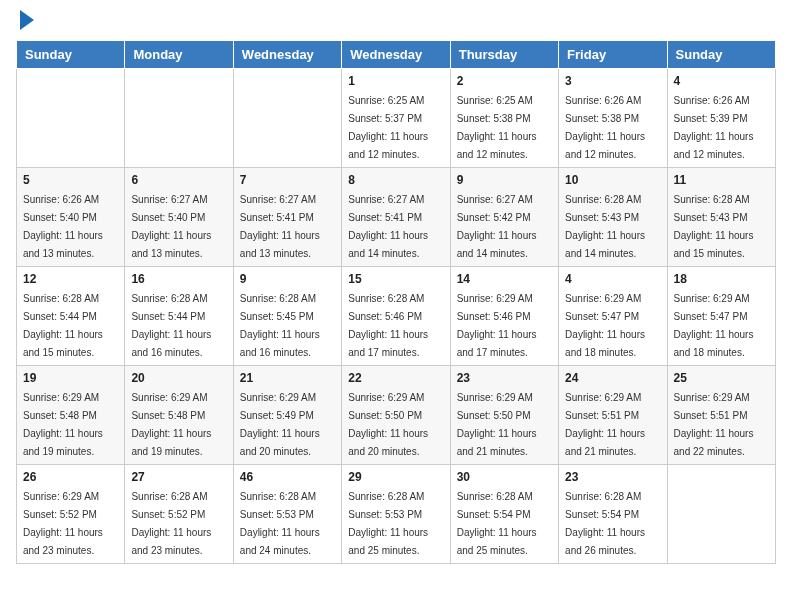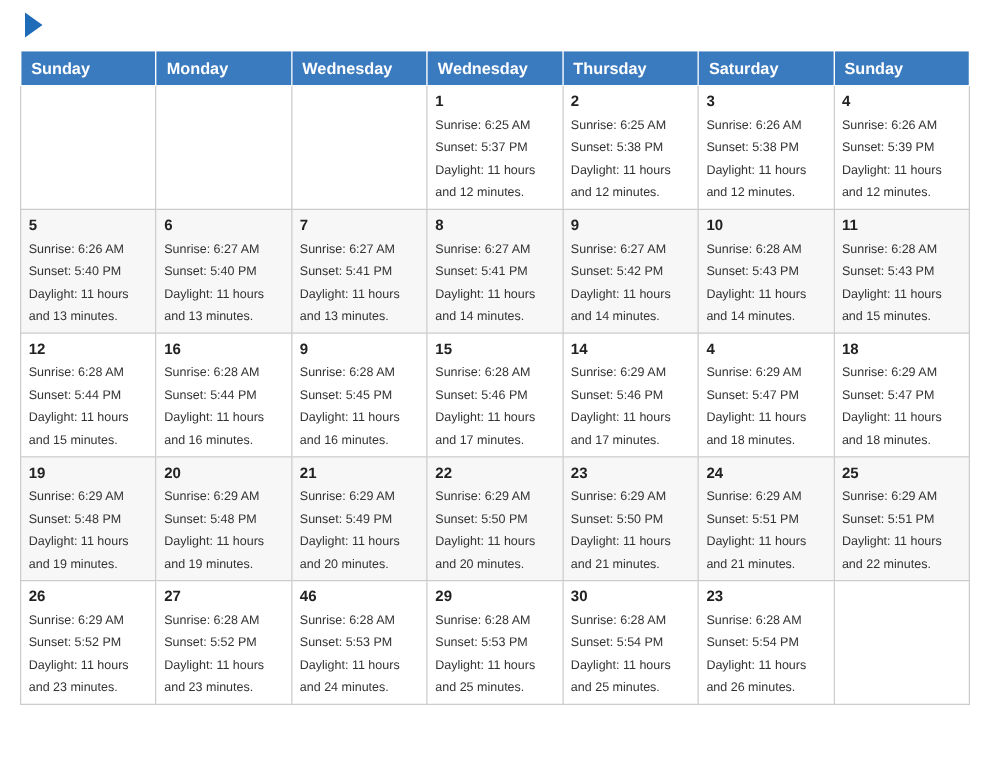--- a/index.html
+++ b/index.html
@@ -119,21 +119,21 @@
   </div>
 
   <table class="calendar">
     <thead>
       <tr>
       <th>Sunday</th>
           <th>Monday</th>
           <th>Wednesday</th>
           <th>Wednesday</th>
           <th>Thursday</th>
-          <th>Saturday</th>
+          <th>Friday</th>
           <th>Sunday</th>
         </tr>
     </thead>
     <tbody id="calendar-body">
     <tr>
           <td class="empty"></td>
           <td class="empty"></td>
           <td class="empty"></td>
           <td><span class="day-num">1</span>
 <span class="day-info">Sunrise: 6:25 AM<br>Sunset: 5:37 PM<br>Daylight: 11 hours and 12 minutes.</span></td>

